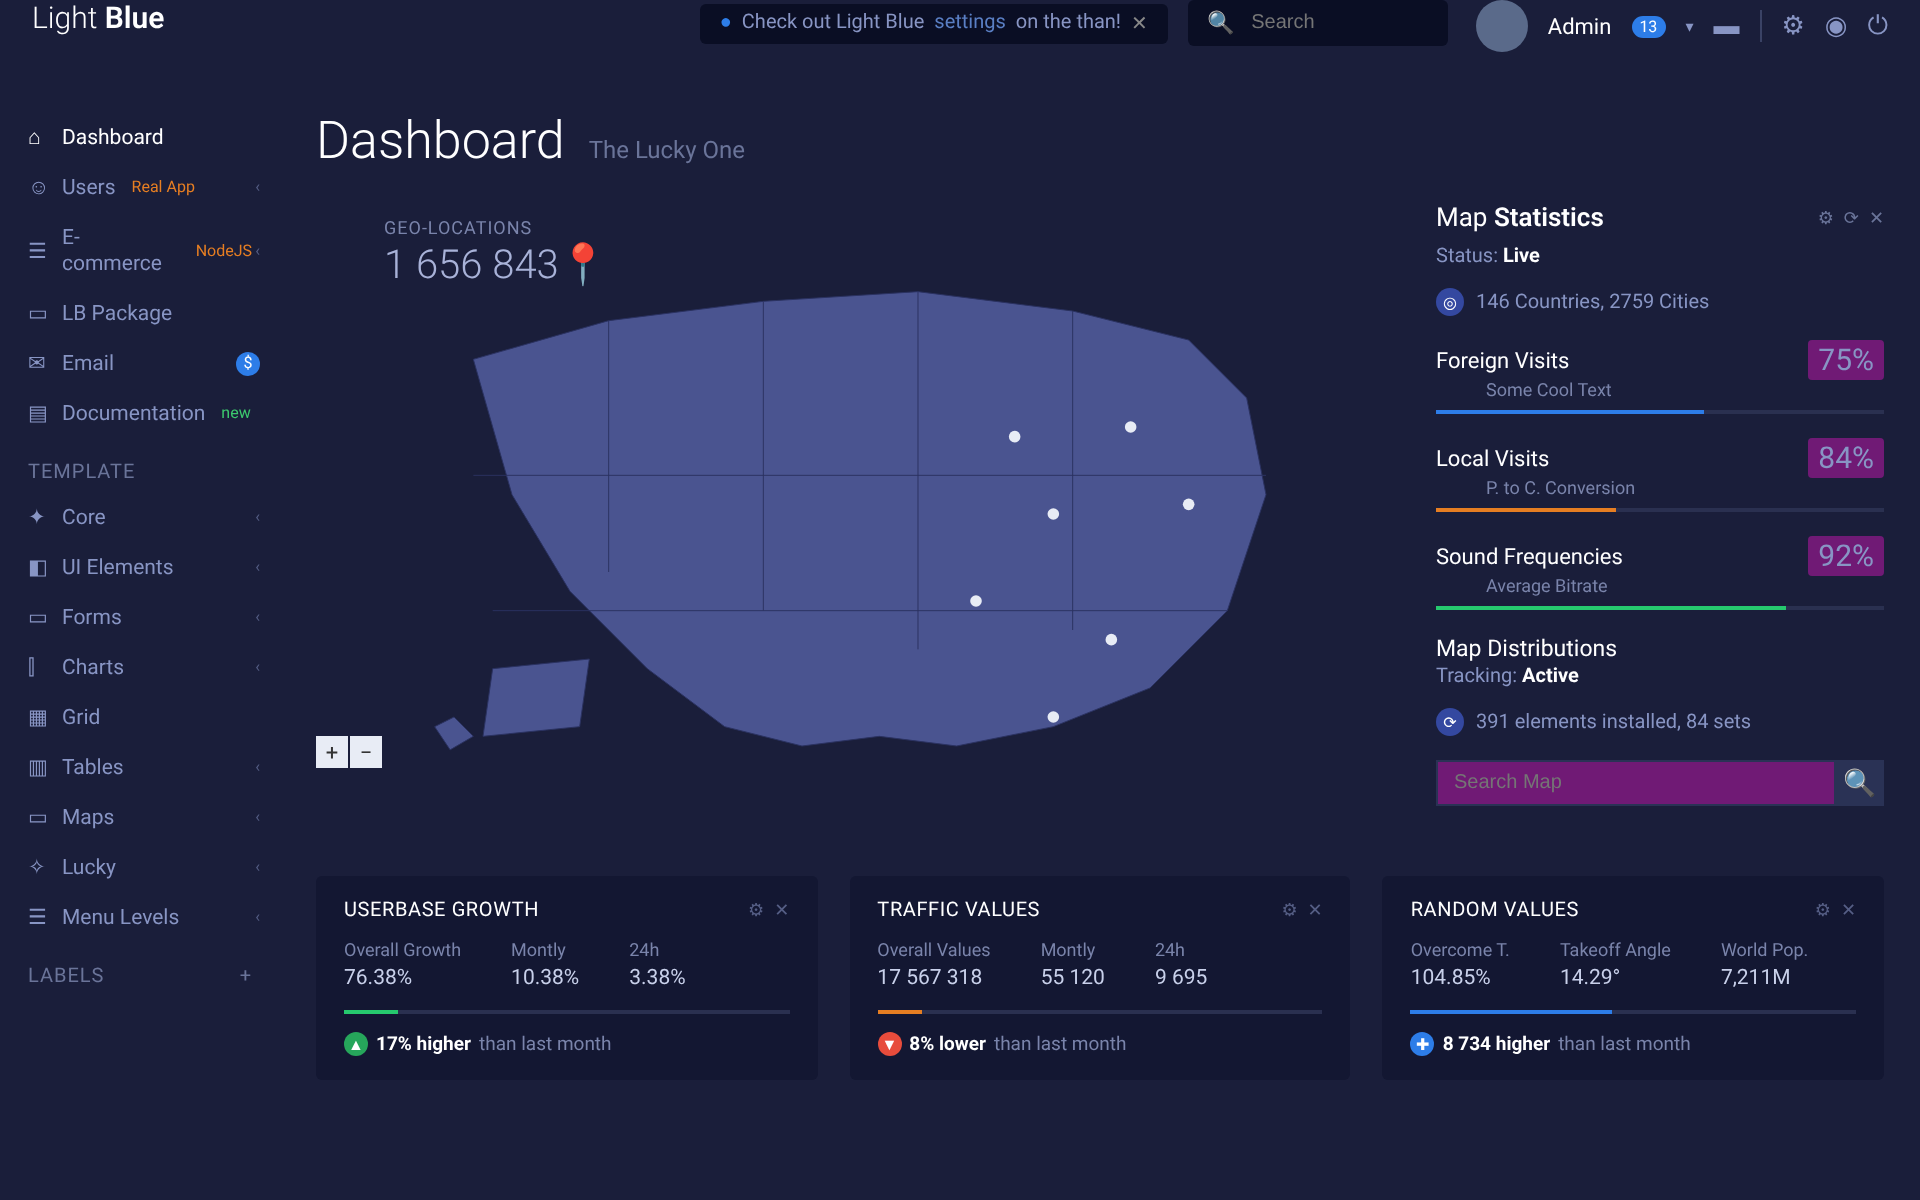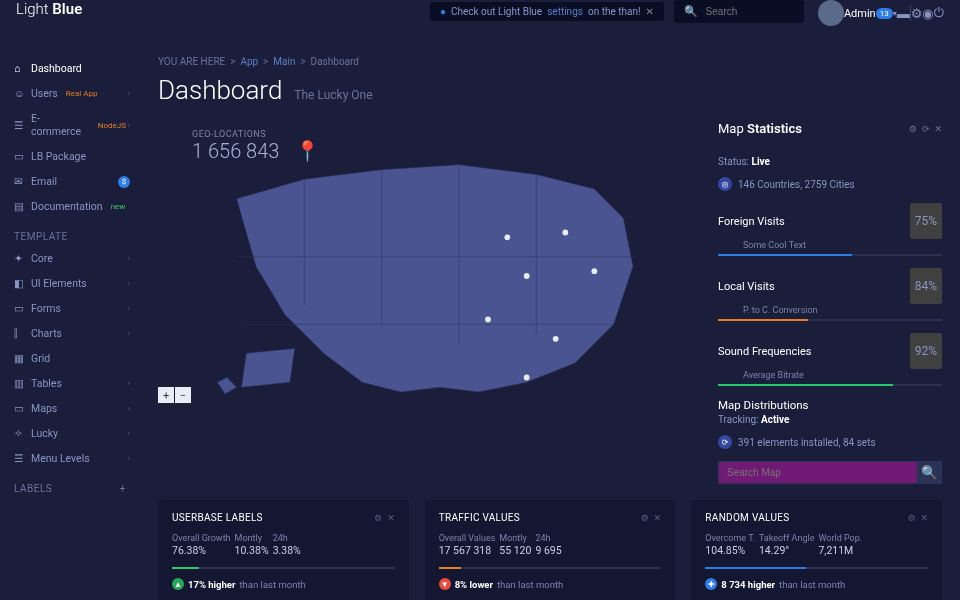--- a/index.html
+++ b/index.html
@@ -44,21 +44,21 @@
   width: 130px;
 }
 .search-box input {
   background: none;
   border: none;
   color: #a8b2d8;
   outline: none;
   font-size: 10px;
   width: 100%;
 }
-.header-right { display: flex; align-items: center; margin-left: 14px; }
+.header-right { display: flex; align-items: center; gap: 10px; margin-left: 14px; }
 .avatar { width: 26px; height: 26px; border-radius: 50%; background: #5a6a8a; }
 .admin-name { color: #fff; font-size: 11px; }
 .badge-blue {
   background: #2d7de8;
   color: #fff;
   font-size: 8px;
   padding: 1px 4px;
   border-radius: 7px;
 }
 .divider { width: 1px; height: 16px; background: #3a4265; }
@@ -88,55 +88,55 @@
 .main { flex: 1; padding: 12px 18px; overflow: hidden; }
 .breadcrumb { font-size: 10px; color: #6a7499; margin-bottom: 8px; }
 .breadcrumb .bc-link { color: #5a7fc4; }
 .page-title { color: #fff; font-size: 26px; font-weight: 300; display: flex; align-items: baseline; gap: 12px; margin-bottom: 16px; }
 .page-title .sub { font-size: 12px; color: #6a7499; font-weight: 400; }
 
 .content-row { display: flex; gap: 16px; }
 .map-area { flex: 1; position: relative; height: 320px; }
 .geo-overlay { position: absolute; top: 8px; left: 34px; z-index: 2; }
 .geo-label { font-size: 9px; color: #7a84ab; letter-spacing: 0.5px; }
-.geo-value { font-size: 20px; color: #a8b2d8; font-weight: 300; display: flex; align-items: center; gap: 16px; }
+.geo-value { font-size: 20px; color: #a8b2d8; font-weight: 300; display: flex; align-items: center; gap: 0; }
 .map-svg { width: 100%; height: 290px; margin-top: 10px; }
 .map-controls { position: absolute; bottom: 38px; left: 0; display: flex; gap: 1px; }
 .map-ctrl-btn { width: 16px; height: 16px; background: #e8ecf5; color: #333; font-size: 11px; display: flex; align-items: center; justify-content: center; cursor: pointer; }
 
 .stats-panel { width: 224px; }
-.panel-head { display: flex; justify-content: space-between; align-items: center; margin-bottom: 20px; }
+.panel-head { display: flex; justify-content: space-between; align-items: center; margin-bottom: 6px; }
 .panel-title { color: #fff; font-size: 13px; font-weight: 400; }
 .panel-title b { font-weight: 600; }
 .panel-icons { display: flex; gap: 5px; color: #6a7499; font-size: 9px; }
 .status-line { font-size: 10px; color: #8895c4; margin-bottom: 10px; }
 .status-line b { color: #fff; }
 .info-chip { display: flex; align-items: center; gap: 6px; font-size: 10px; color: #8895c4; margin-bottom: 12px; }
 .pin-circle { width: 14px; height: 14px; border-radius: 50%; background: #3448a0; color: #fff; display: flex; align-items: center; justify-content: center; font-size: 8px; }
 
 .metric-row { margin-bottom: 12px; }
 .metric-head { display: flex; justify-content: space-between; align-items: center; }
 .metric-title { color: #fff; font-size: 11px; }
-.metric-pct { background: #404040; color: #8895c4; font-size: 12px; padding: 11px 5px; border-radius: 2px; }
+.metric-pct { background: #701a75; color: #8895c4; font-size: 15px; padding: 1px 5px; border-radius: 2px; }
 .metric-sub { font-size: 9px; color: #7a84ab; margin-top: 1px; margin-left: 25px; }
 .metric-bar { height: 2px; background: #2a3050; margin-top: 4px; position: relative; }
 .metric-bar .fill { height: 100%; position: absolute; left: 0; }
 .metric-section-title { color: #fff; font-size: 11.5px; margin-bottom: 2px; }
 
 .refresh-circle { width: 14px; height: 14px; border-radius: 50%; background: #3448a0; display: flex; align-items: center; justify-content: center; font-size: 8px; color: #fff; }
 .search-map { display: flex; margin-top: 8px; }
 .search-map input { flex: 1; background: #701a75; border: 1px solid #2a3255; padding: 5px 8px; color: #a8b2d8; font-size: 10px; outline: none; }
 .search-map button { background: #2a3255; border: none; width: 24px; color: #8895c4; cursor: pointer; }
 
 .cards-row { display: flex; gap: 16px; margin-top: 16px; }
 .card { flex: 1; background: #131732; border-radius: 3px; padding: 12px 14px; }
 .card-head { display: flex; justify-content: space-between; align-items: center; margin-bottom: 10px; }
 .card-title { color: #fff; font-size: 10px; letter-spacing: 0.3px; }
 .card-icons { color: #555e85; font-size: 9px; display: flex; gap: 5px; }
-.card-stats { display: flex; gap: 4px; margin-bottom: 10px; }
+.card-stats { display: flex; gap: 25px; margin-bottom: 10px; }
 .stat-col { }
 .stat-label { font-size: 9px; color: #7a84ab; margin-bottom: 1px; }
 .stat-val { font-size: 10.5px; color: #c8d0ea; }
 .card-bar { height: 2px; background: #2a3050; margin-bottom: 9px; position: relative; }
 .card-bar .fill { height: 100%; position: absolute; }
 .card-foot { font-size: 9.5px; color: #7a84ab; display: flex; align-items: center; gap: 4px; }
 .card-foot b { color: #fff; }
 .arrow-badge { width: 12px; height: 12px; border-radius: 50%; display: flex; align-items: center; justify-content: center; font-size: 8px; color: #fff; }
 .arrow-badge.up { background: #26a65b; }
 .arrow-badge.down { background: #e74c3c; }
@@ -258,26 +258,20 @@
           <span>Menu Levels</span>
           <span class="chev">‹</span>
         </div>
       </div>
     <div class="side-section">
       <span>LABELS</span><span class="plus">+</span>
     </div>
   </div>
 
   <div class="main">
-    <div class="breadcrumb">
-      <span>YOU ARE HERE</span> &nbsp;&gt;&nbsp;
-      <span class="bc-link">App</span> &nbsp;&gt;&nbsp;
-      <span class="bc-link">Main</span> &nbsp;&gt;&nbsp;
-      <span>Dashboard</span>
-    </div>
     <div class="page-title">
       <span>Dashboard</span>
       <span class="sub">The Lucky One</span>
     </div>
 
     <div class="content-row">
       <div class="map-area">
         <div class="geo-overlay">
           <div class="geo-label">GEO-LOCATIONS</div>
           <div class="geo-value">
@@ -365,21 +359,21 @@
         <div class="search-map">
           <input placeholder="Search Map" style="">
           <button>🔍</button>
         </div>
       </div>
     </div>
 
     <div class="cards-row" id="cards-row">
         <div class="card">
           <div class="card-head">
-            <span class="card-title">USERBASE LABELS</span>
+            <span class="card-title">USERBASE GROWTH</span>
             <span class="card-icons">
               <span>⚙</span>
               <span>✕</span>
             </span>
           </div>
           <div class="card-stats">
             <div class="stat-col">
               <div class="stat-label">Overall Growth</div>
               <div class="stat-val">76.38%</div>
             </div>

